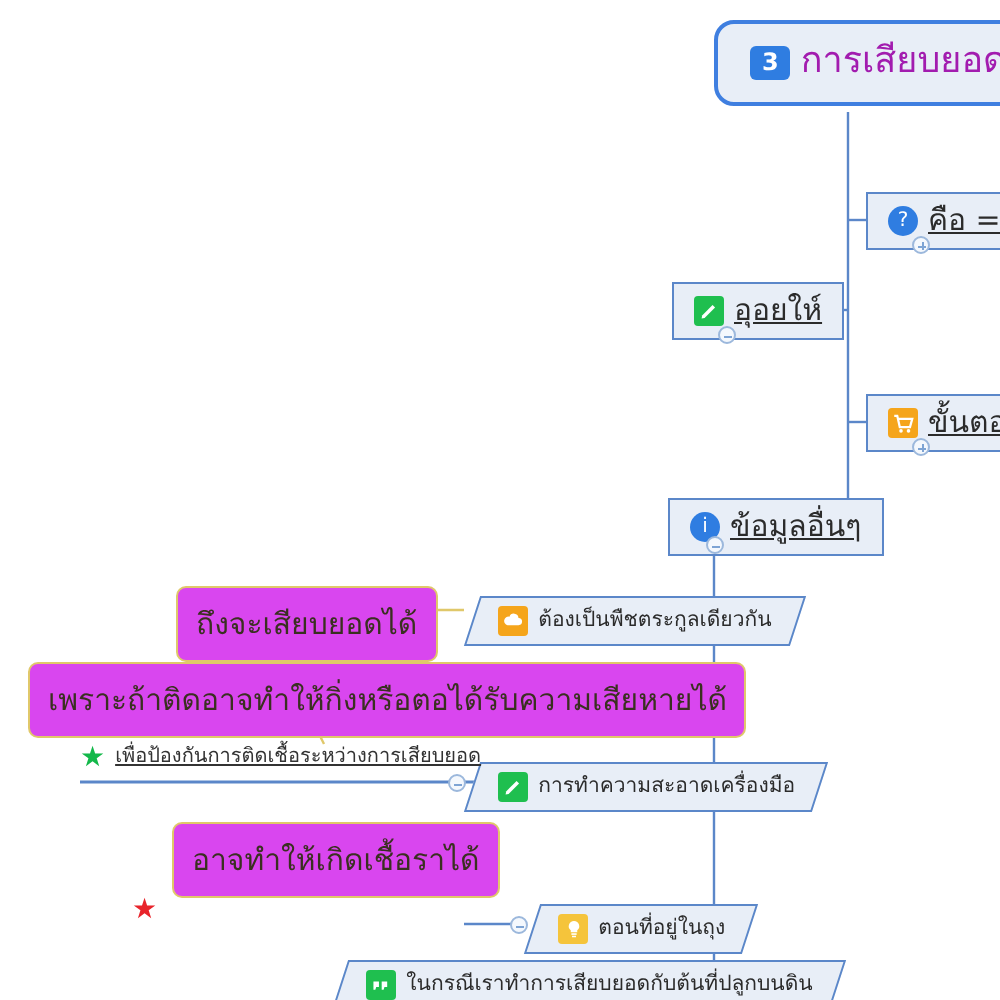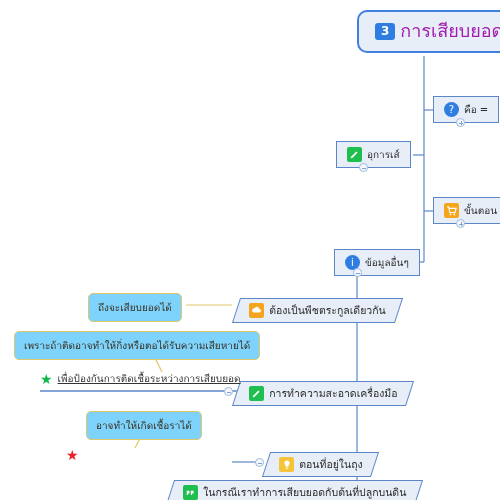--- a/index.html
+++ b/index.html
@@ -43,21 +43,21 @@
     padding: 9px 16px;
   }
   .root .nlabel { font-size: 18px; color: #a21caf; }
 
   
   .rect {
     background: #e8eef7;
     border: 1px solid #5b87c9;
     padding: 5px 10px;
   }
-  .rect .nlabel { font-size: 10px; }
+  .rect .nlabel { font-size: 15px; text-decoration: underline; }
 
   
   .para {
     background: #e8eef7;
     border: 1px solid #5b87c9;
     padding: 4px 12px;
     transform: skewX(-18deg);
   }
   .para > * { transform: skewX(18deg); }
   .para .nlabel { font-size: 10.5px; }
@@ -93,25 +93,25 @@
     line-height: 1.3;
   }
 
   .star { font-size: 14px; line-height: 1; flex: 0 0 auto; }
   .star-green { color: #13b84a; }
   .star-red   { color: #e8242b; }
 
   
   .callout {
     position: absolute;
-    background: #7dd3fc;
+    background: #d946ef;
     border: 1px solid #e0c86a;
     border-radius: 5px;
     padding: 6px 9px;
-    font-size: 10px;
+    font-size: 15px;
     color: #3a3020;
     white-space: nowrap;
   }
 
   
   .handle {
     position: absolute;
     width: 9px; height: 9px;
     border-radius: 50%;
     border: 1px solid #9cb8dc;
@@ -179,21 +179,21 @@
     <span class="nlabel">คือ =</span>
   </div>
   <div class="handle" style="left:456px; top:118px;"></div>
 
   <div class="node rect" style="left:336px; top:141px;">
     <span class="icon ic-green">
       <svg width="11" height="11" viewBox="0 0 16 16">
         <path d="M3 11.2 L10.6 3.6 L12.4 5.4 L4.8 13 L2.6 13.4 Z" fill="#fff"></path>
       </svg>
     </span>
-    <span class="nlabel">อุการเส์</span>
+    <span class="nlabel">อุอยให์</span>
   </div>
   <div class="handle minus" style="left:359px; top:163px;"></div>
 
   <div class="node rect" style="left:433px; top:197px;">
     <span class="icon ic-orange">
       <svg width="12" height="12" viewBox="0 0 16 16">
         <path d="M1.5 2.5 H3.5 L5.2 10 H12 L13.5 4.5 H4.2" fill="none" stroke="#fff" stroke-width="1.5"></path>
         <circle cx="6" cy="12.6" r="1.2" fill="#fff"></circle>
         <circle cx="11" cy="12.6" r="1.2" fill="#fff"></circle>
       </svg>

